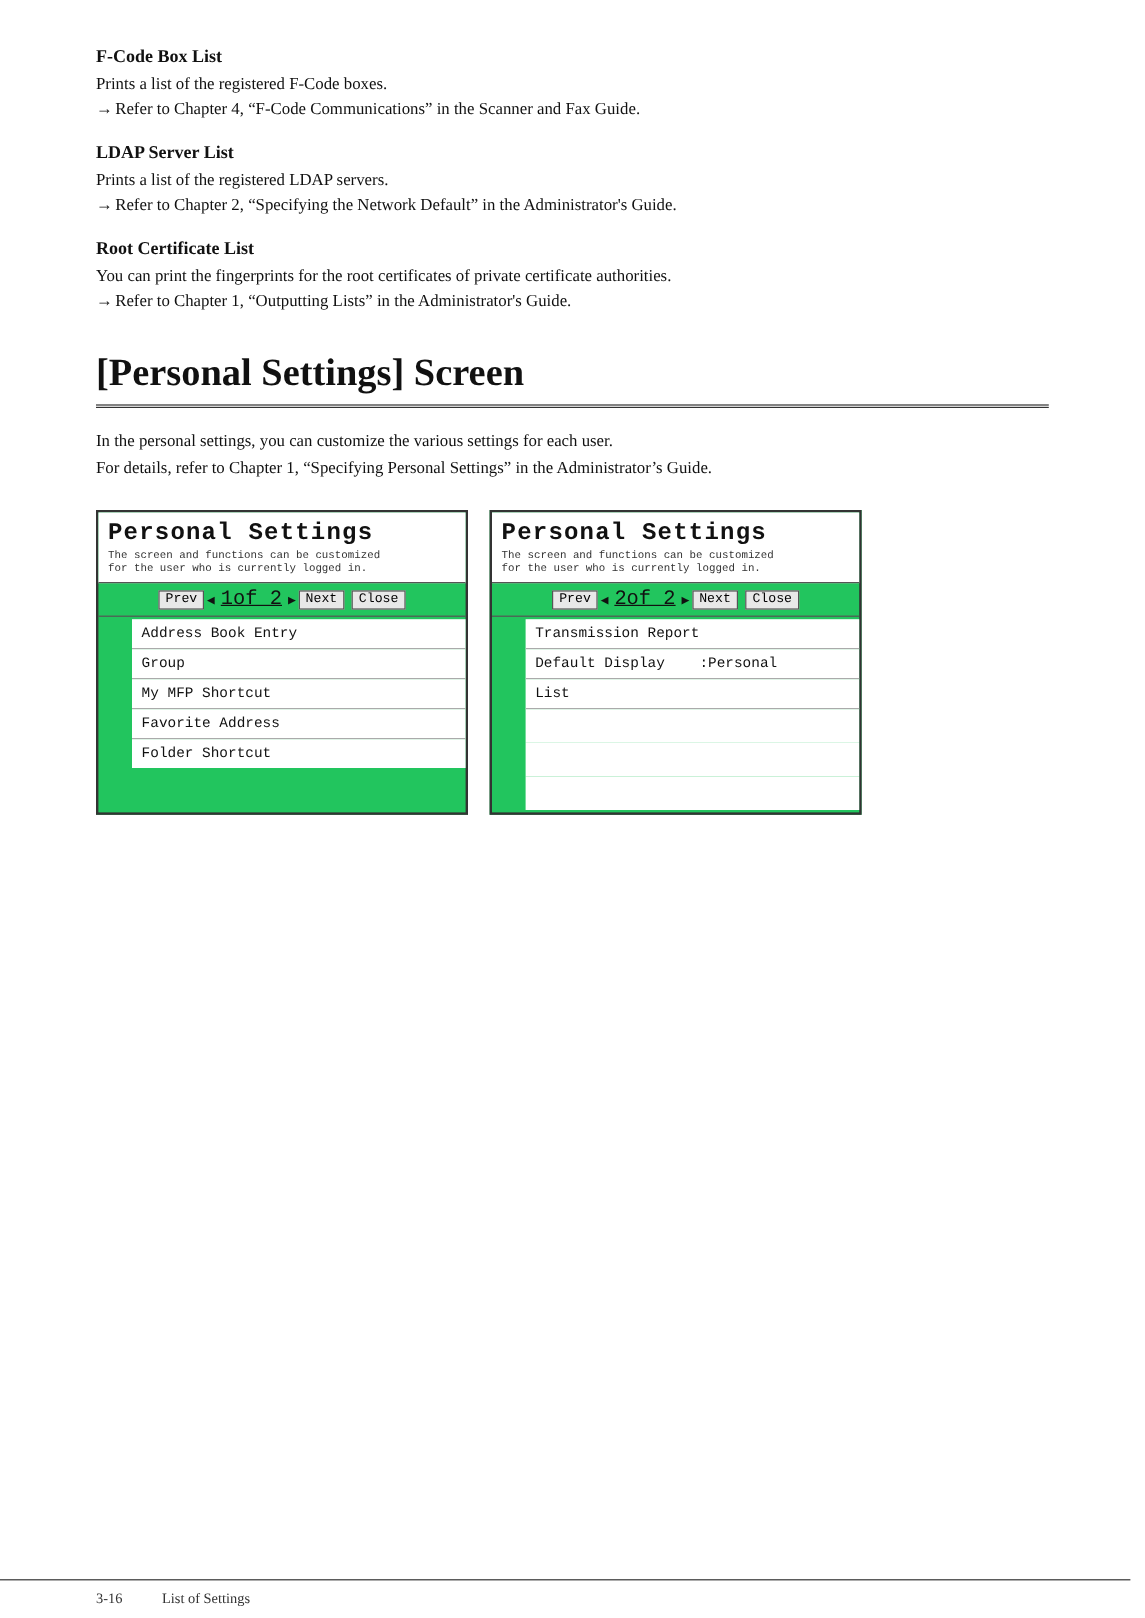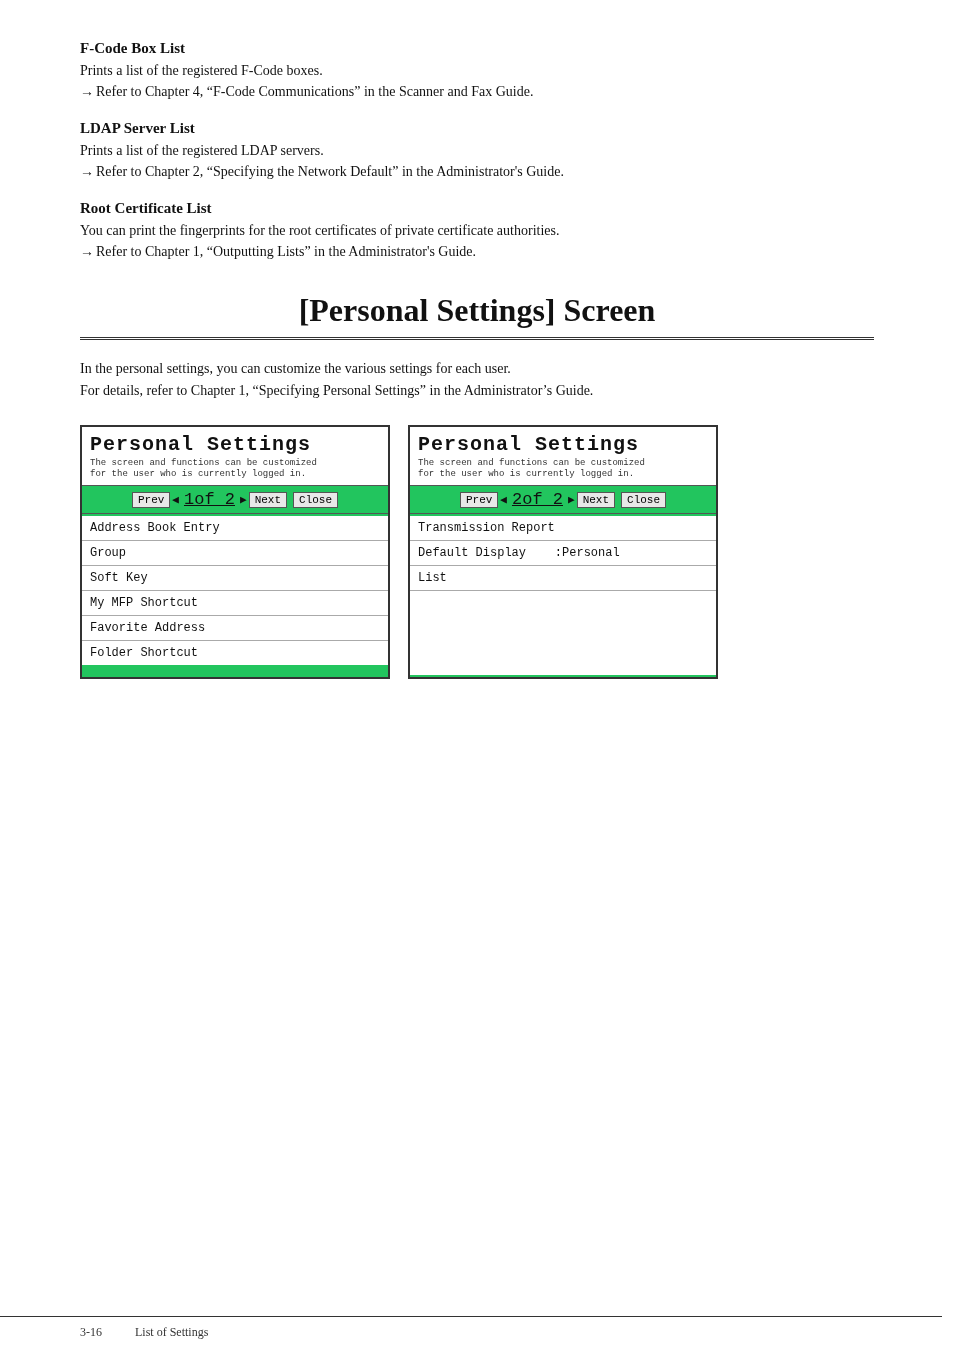--- a/index.html
+++ b/index.html
@@ -30,21 +30,20 @@
       margin-right: 2px;
     }
     h1.main-title {
       font-size: 32px;
       font-weight: bold;
       font-family: Times New Roman, serif;
       border-bottom: 3px double #333;
       padding-bottom: 8px;
       margin-bottom: 18px;
       margin-top: 30px;
-      text-align: center;
     }
     .intro-text {
       font-size: 14px;
       line-height: 1.6;
       margin-bottom: 22px;
     }
     .screens-container {
       display: flex;
       gap: 18px;
       margin-bottom: 40px;
@@ -89,20 +88,21 @@
       cursor: pointer;
     }
     .nav-text {
       font-size: 17px;
       font-family: 'Courier New', monospace;
       margin: 0 3px;
       text-decoration: underline;
     }
     .screen-items {
       padding: 2px 0;
+      margin-left: 28px;
     }
     .screen-item {
       border-bottom: 1px solid #aaa;
       padding: 5px 8px;
       font-size: 12px;
       font-family: 'Courier New', monospace;
       background: #fff;
     }
     .screen-item:last-child {
       border-bottom: none;
@@ -174,21 +174,20 @@
         <button class="nav-btn">Prev</button>
         <span style="font-size:11px;font-family:'Courier New',monospace;">◀</span>
         <span class="nav-text">1of  2</span>
         <span style="font-size:11px;font-family:'Courier New',monospace;">▶</span>
         <button class="nav-btn">Next</button>
         <button class="nav-btn" style="margin-left:4px;">Close</button>
       </div>
       <div class="screen-items">
         <div class="screen-item">Address Book Entry</div>
         <div class="screen-item">Group</div>
-        <div class="screen-item">Soft Key</div>
         <div class="screen-item">My MFP Shortcut</div>
         <div class="screen-item">Favorite Address</div>
         <div class="screen-item">Folder Shortcut</div>
       </div>
     </div>
 
     <div class="screen-box">
       <div class="screen-header">
         <div class="screen-title-large">Personal Settings</div>
         <div class="screen-subtitle">

